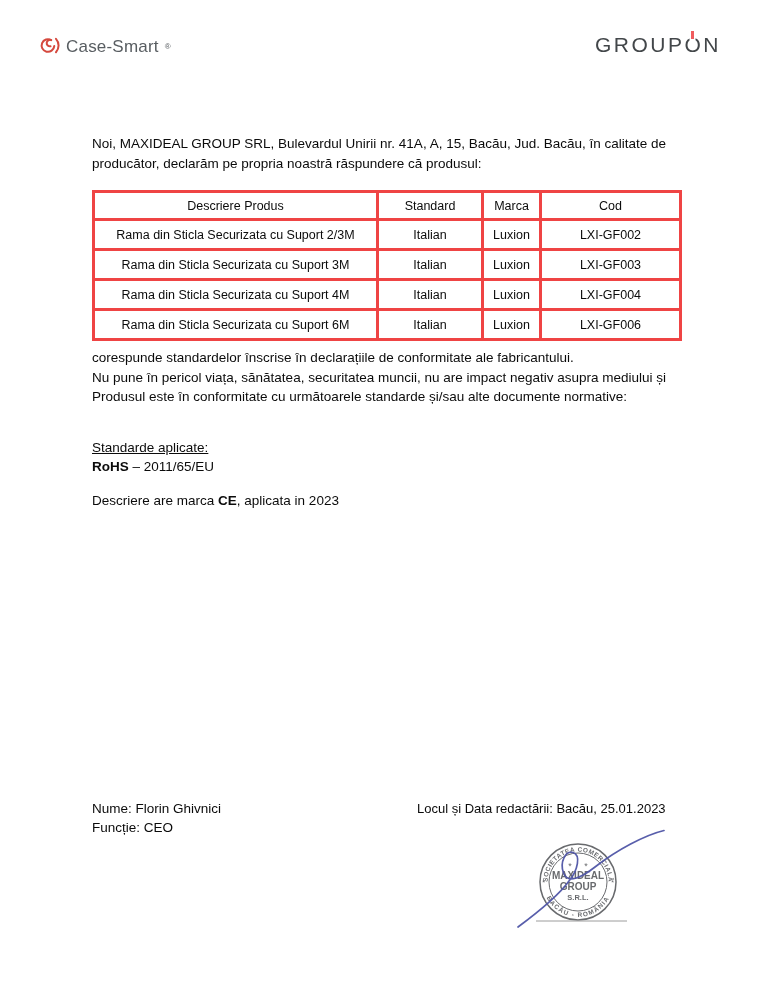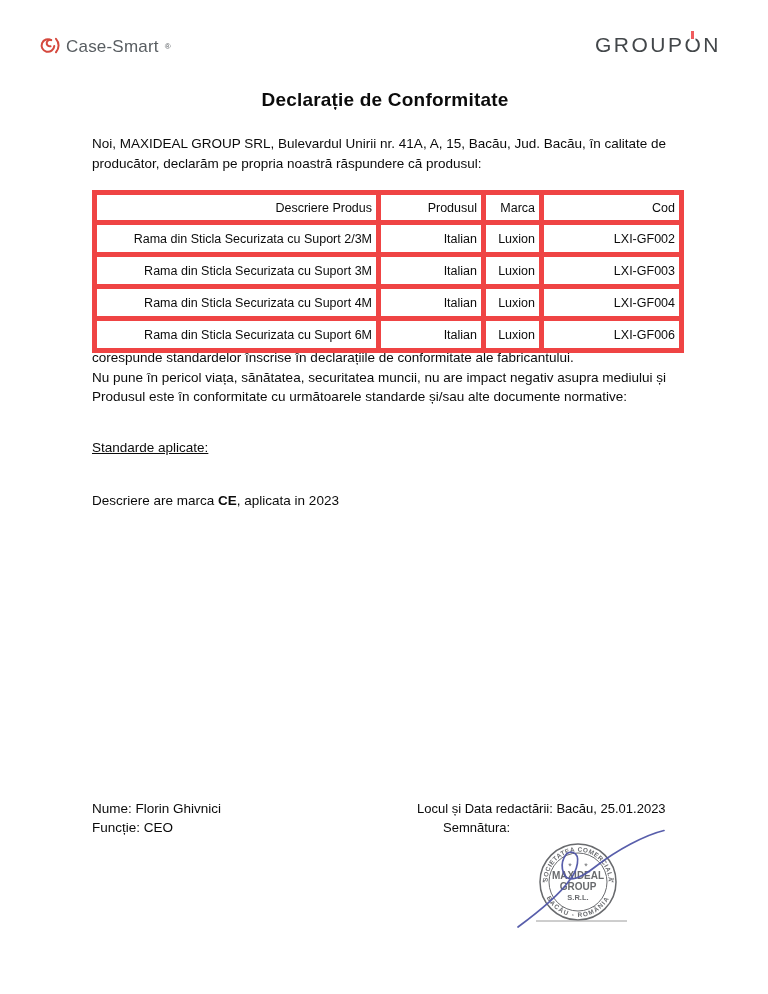--- a/index.html
+++ b/index.html
@@ -35,21 +35,21 @@
   .rohs    { top:457px; }
   .celine  { top:491px; }
   b { font-weight:bold; }
   
   .prod-table {
     position:absolute; left:92px; top:190px;
     border-collapse:collapse; table-layout:fixed; width:587px;
     font-size:12.5px; color:#0b0b0b;
   }
   .prod-table th, .prod-table td {
-    border:5px solid #ef4444; text-align:right; vertical-align:middle;
+    border:3px solid #ef4444; text-align:center; vertical-align:middle;
     font-weight:normal; padding:0 4px; overflow:hidden;
   }
   .prod-table th { height:25px; }
   .prod-table td { height:27px;margin-top:8px; }
   .col-desc { width:284px; } .col-std { width:105px; } .col-marca { width:58px; } .col-cod { width:140px; }
   
   .footer-left  { position:absolute; left:92px;  top:799px; font-size:13.5px; line-height:19px; }
   .footer-right { position:absolute; left:417px; top:799px; font-size:13px; line-height:19px; }
   .footer-right .sig-label { padding-left:26px; }
   .stamp-area { position:absolute; left:503px; top:826px; }
@@ -64,38 +64,37 @@
       <path d="M 14.8 5.3 A 6.6 6.6 0 1 0 18.0 11.6" fill="none" stroke="#d5493e" stroke-width="2.1" stroke-linecap="round"></path>
       <path d="M 14.8 5.3 A 3.4 3.4 0 1 0 14.1 11.8" fill="none" stroke="#d5493e" stroke-width="2.1" stroke-linecap="round"></path>
       <path d="M 19.8 4.0 A 10.4 10.4 0 0 1 19.8 18.0" fill="none" stroke="#d5493e" stroke-width="2.1" stroke-linecap="round"></path>
     </svg>
     <span class="wordmark">Case-Smart</span>
       <sup>®</sup>
   </div>
 
   <div class="brand-right"><span>GROUP</span><span class="lux-o"><span>O</span><i class="lux-tick"></i></span><span>N</span></div>
 
-  <div class="doc-title">Declarație de Conformitate</div>
 
   <div class="textblock intro">
     <div class="line">Noi, MAXIDEAL GROUP SRL, Bulevardul Unirii nr. 41A, A, 15, Bacău, Jud. Bacău, în calitate de</div>
     <div class="line">producător, declarăm pe propria noastră răspundere că produsul:</div>
   </div>
 
   <table class="prod-table">
     <colgroup>
         <col class="col-desc">
         <col class="col-std">
         <col class="col-marca">
         <col class="col-cod">
       </colgroup>
     <thead>
       <tr>
         <th>Descriere Produs</th>
-        <th>Produsul</th>
+        <th>Standard</th>
         <th>Marca</th>
         <th>Cod</th>
       </tr>
     </thead>
     <tbody>
       <tr>
         <td>Rama din Sticla Securizata cu Suport 2/3M</td>
         <td>Italian</td>
         <td>Luxion</td>
         <td>LXI-GF002</td>
@@ -122,40 +121,43 @@
   </table>
 
   <div class="textblock para2">
     <div class="line">corespunde standardelor înscrise în declarațiile de conformitate ale fabricantului.</div>
     <div class="line">Nu pune în pericol viața, sănătatea, securitatea muncii, nu are impact negativ asupra mediului și</div>
     <div class="line">Produsul este în conformitate cu următoarele standarde și/sau alte documente normative:</div>
   </div>
 
   <div class="textblock stdlbl">Standarde aplicate:</div>
 
+  <div class="textblock rohs">
+    <b>RoHS</b>
+    <span>– 2011/65/EU</span>
+  </div>
 
   <div class="textblock celine">
     <span>Descriere are marca</span>
     <b>CE</b><span>, aplicata in 2023</span>
   </div>
 
   <div class="footer-left">
     <div class="line">
       <span>Nume:</span>
       <span>Florin Ghivnici</span>
     </div>
     <div class="line">
       <span>Funcție:</span>
       <span>CEO</span>
     </div>
   </div>
 
   <div class="footer-right">
     <div class="line">Locul și Data redactării: Bacău, 25.01.2023</div>
-    <div class="line sig-label">Semnătura:</div>
   </div>
 
   <svg class="stamp-area" width="175" height="105" viewBox="0 0 175 105">
     <g opacity="0.88">
       <circle cx="75" cy="56" r="38" fill="none" stroke="#54565a" stroke-width="1.5"></circle>
       <circle cx="75" cy="56" r="29" fill="none" stroke="#54565a" stroke-width="1"></circle>
       <defs>
         <path id="arcTop" d="M 44.5 56 A 30.5 30.5 0 0 1 105.5 56"></path>
         <path id="arcBot" d="M 40 56 A 35 35 0 0 0 110 56"></path>
       </defs>

